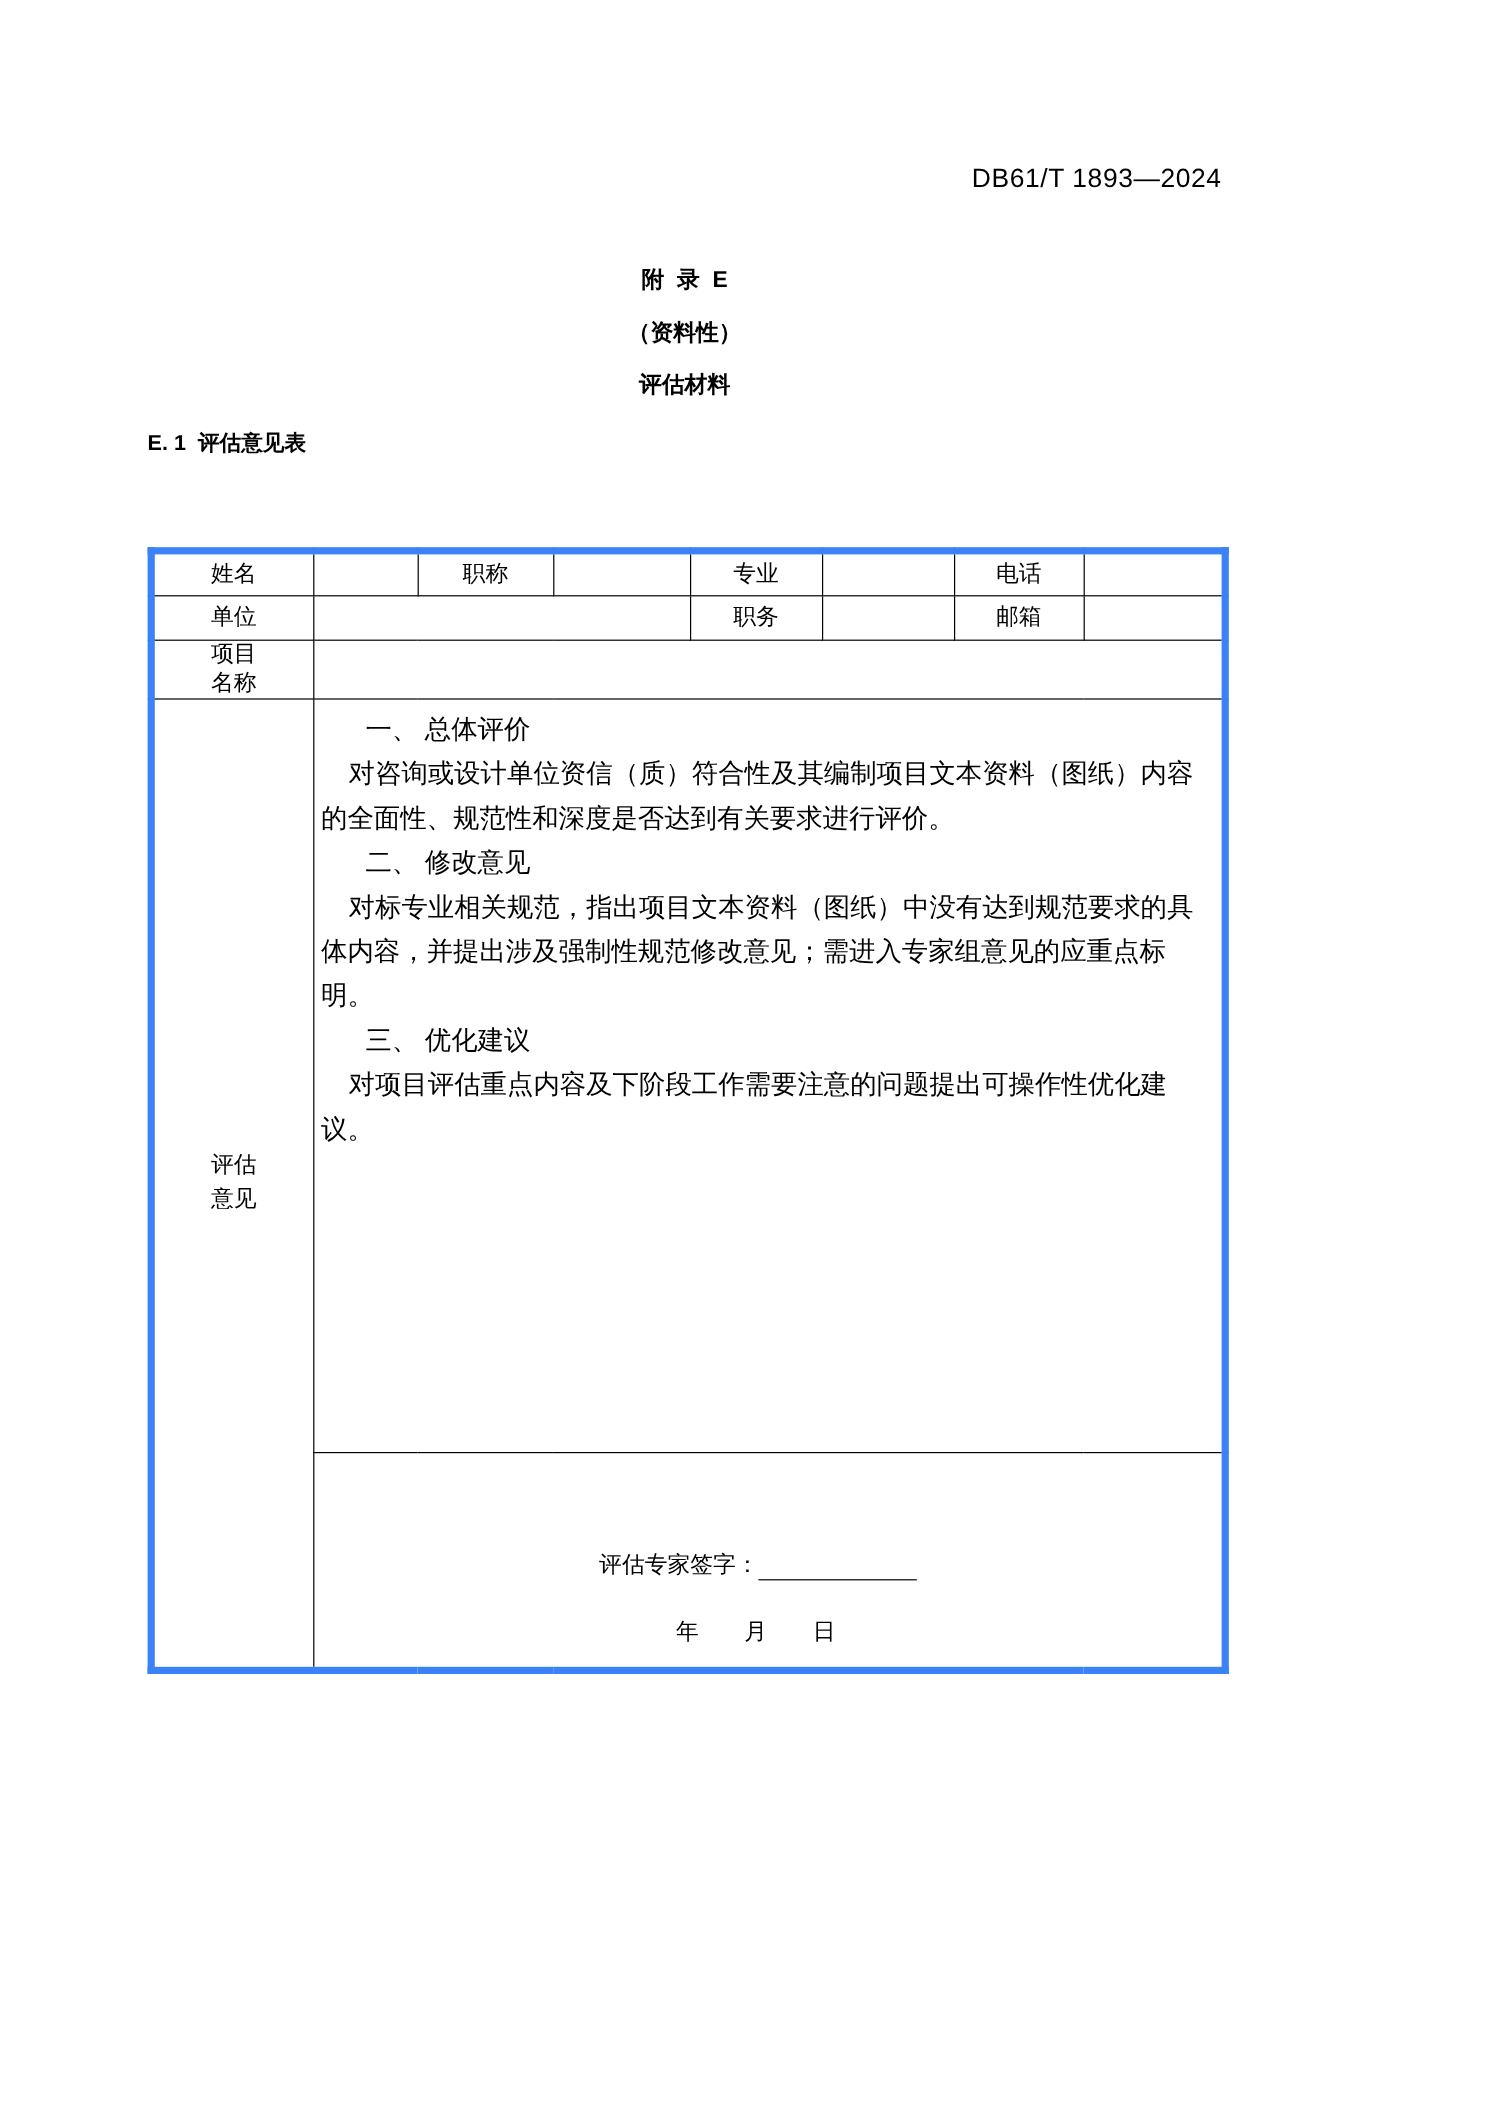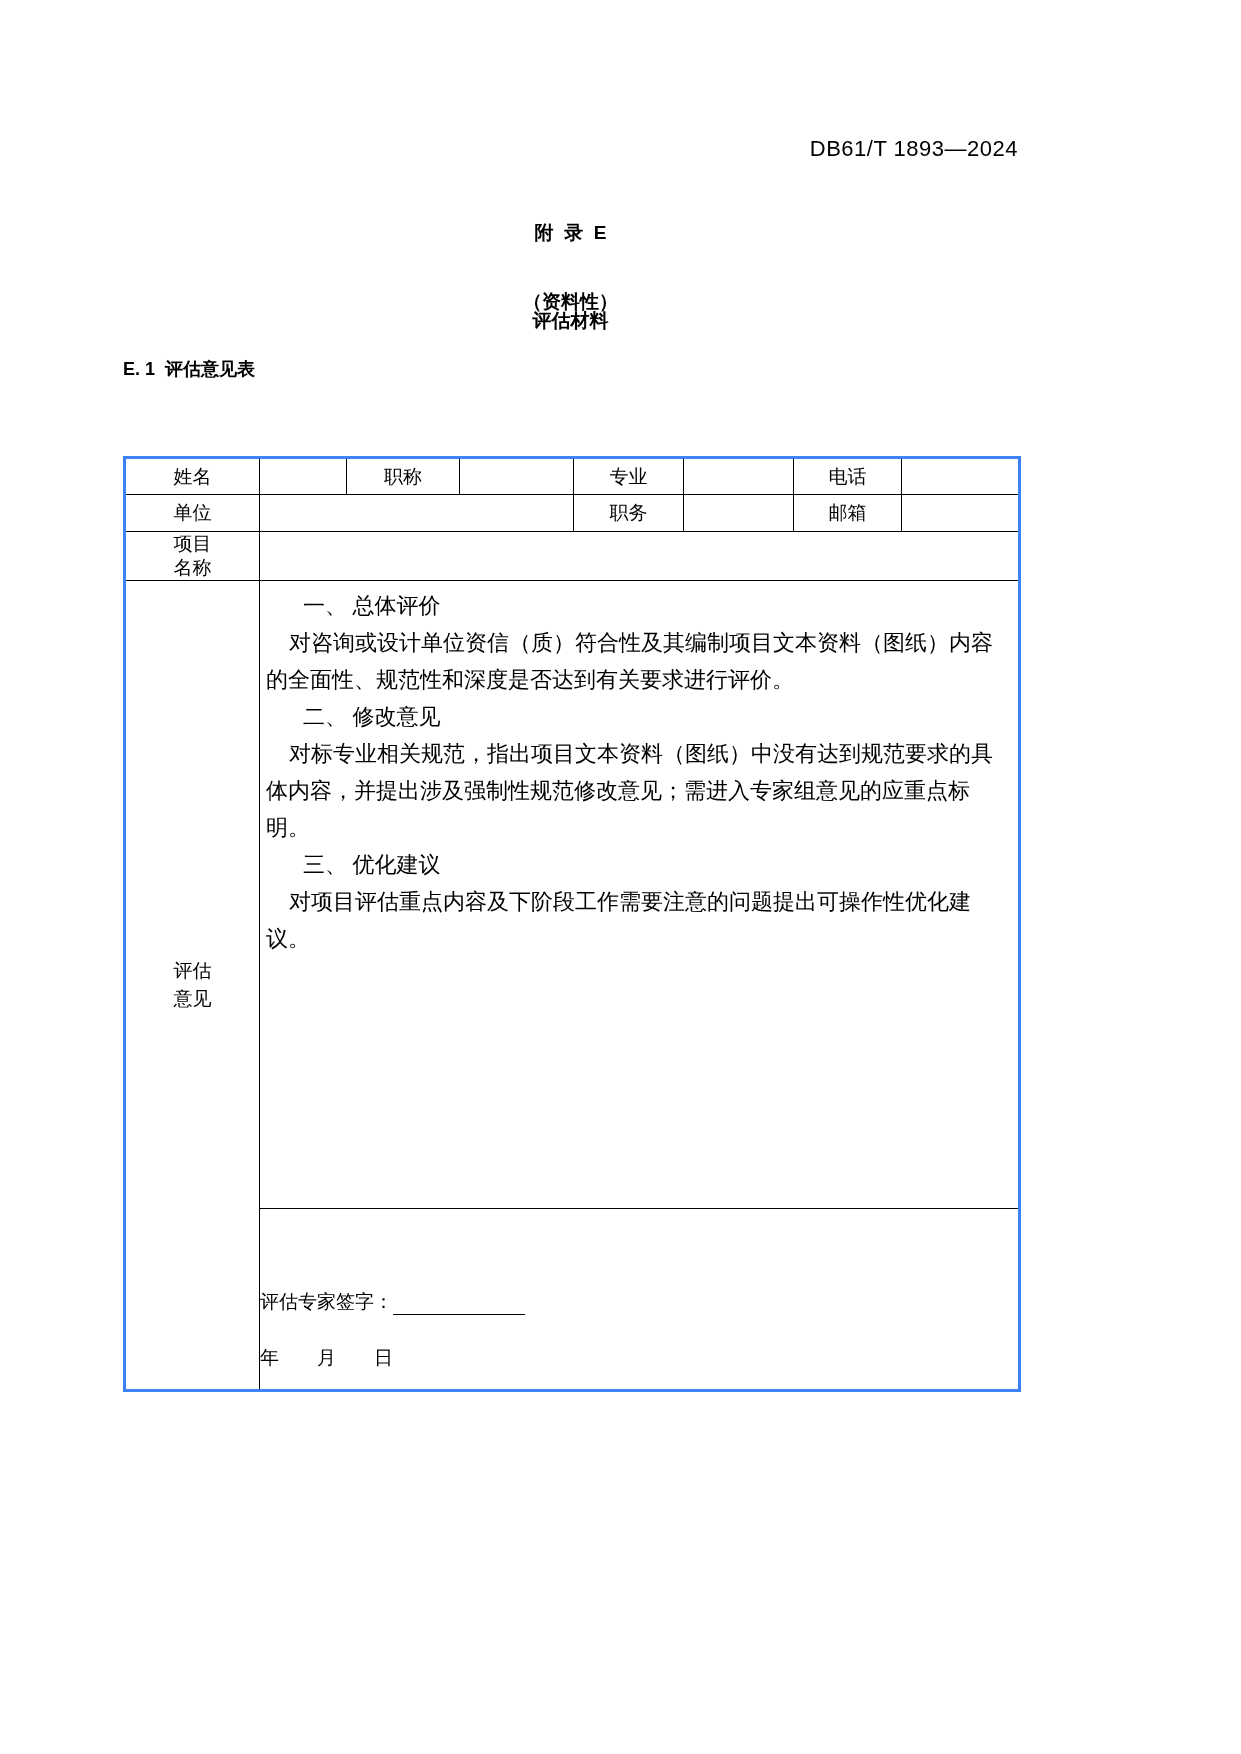--- a/index.html
+++ b/index.html
@@ -27,21 +27,21 @@
   .appendix-title, .appendix-note, .appendix-subject {
     position: absolute;
     left: 123px; width: 895px;
     text-align: center;
     font-family: "Liberation Sans", "DejaVu Sans", sans-serif;
     font-weight: 700;
     font-size: 19px;
     white-space: pre;
   }
   .appendix-title   { top: 220px; }
-  .appendix-note    { top: 289px; text-align: center; }
+  .appendix-note    { top: 264px; text-align: center; }
   .appendix-subject { top: 308px; }
   .section-heading {
     position: absolute;
     top: 357px; left: 123px;
     font-family: "Liberation Sans", "DejaVu Sans", sans-serif;
     font-weight: 700;
     font-size: 18px;
     white-space: pre;
   }
   .table-caption {
@@ -52,21 +52,21 @@
     font-weight: 700;
     font-size: 18px;
     white-space: pre;
   }
   table.form-table {
     position: absolute;
     top: 456px; left: 123px;
     width: 895px;
     border-collapse: collapse;
     table-layout: fixed;
-    border: 3px solid #3b82f6;
+    border: 6px solid #3b82f6;
   }
   table.form-table td {
     border: 1px solid #000;
     font-size: 19px;
   }
   tr.row-h37 td { height: 37px; }
   tr.row-h48 td { height: 48px; }
   td.label-cell {
     text-align: center;
     vertical-align: middle;
@@ -88,21 +88,21 @@
   p.item-title { text-indent: 37px; }
   p.item-body  { text-indent: 23px; }
   td.signature-cell {
     height: 182px;
     vertical-align: top;
     padding: 80px 16px 0 0;
   }
   .sig-inner {
     display: flex;
     flex-direction: column;
-    align-items: flex-start;
+    align-items: center;
     gap: 30px;
   }
   .sig-row {
     display: flex;
     align-items: flex-end;
     font-size: 19px;
   }
   .sig-underline {
     display: inline-block;
     width: 132px;

